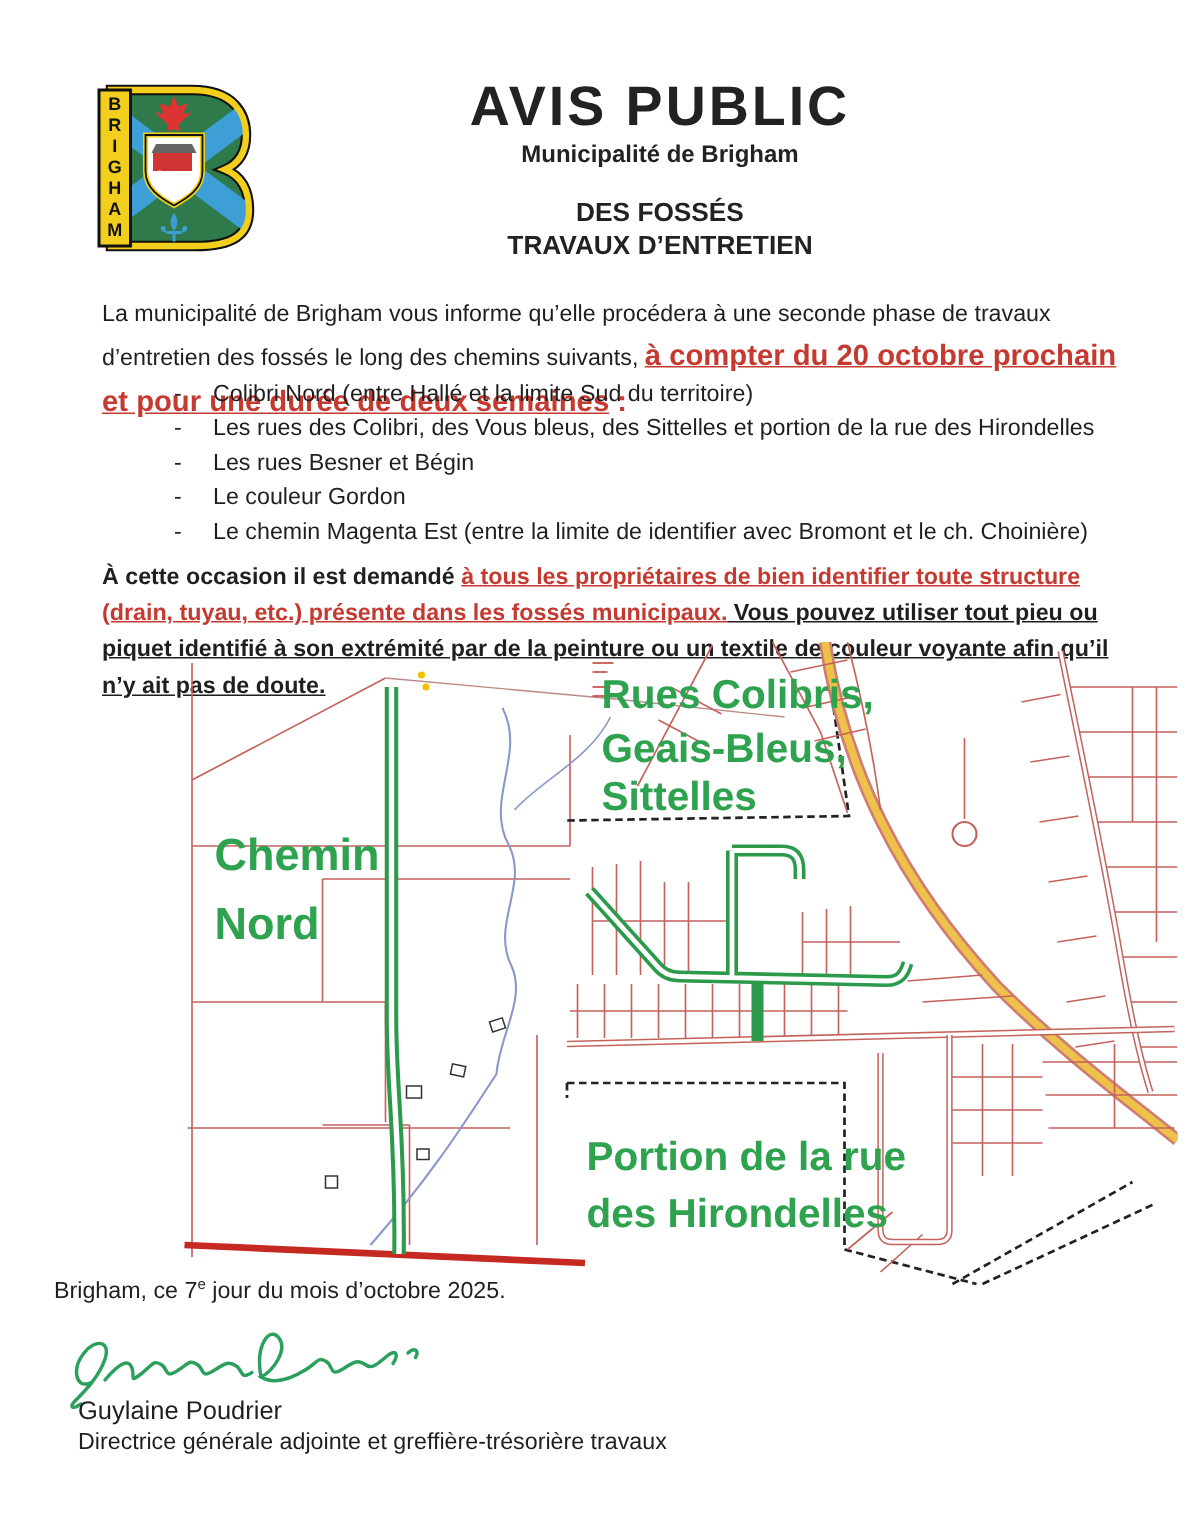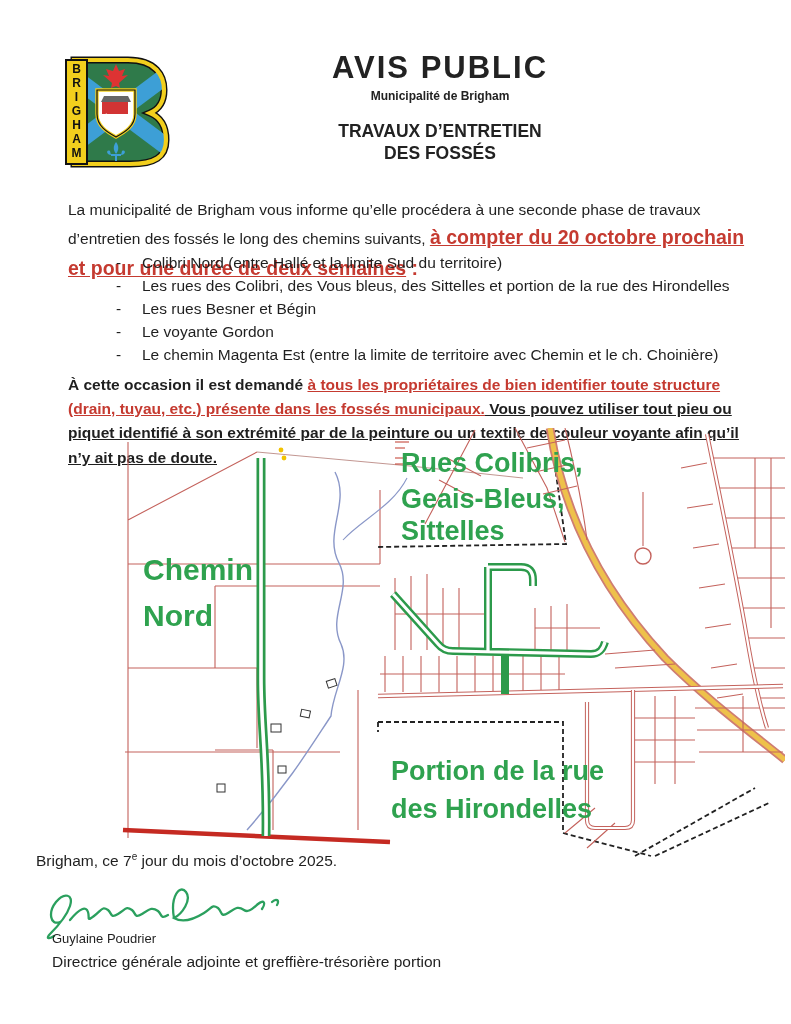--- a/index.html
+++ b/index.html
@@ -2,39 +2,39 @@
 <html style="--accent_red: #c53a30; --map_label_green: #2fa24f; --road_highlight_green: #2c9a4b; --cadastral_red: #c4625c; --highway_yellow: #eec14b; --river_blue: #8a97c8; --logo_yellow: #f2cf1d; --logo_green: #2f7a4a; --logo_blue: #3d9fd6; --signature_green: #2ba05e;"><head>
 <meta charset="utf-8">
 <style>
   html,body{margin:0;padding:0;}
   body{
     width:791px;height:1024px;background:#ffffff;position:relative;
     font-family:"Liberation Sans",sans-serif;color:#1f1f1f;overflow:hidden;
   }
   .logo-wrap{position:absolute;top:52px;left:54px;width:120px;height:120px;}
   .title-block{position:absolute;top:50px;left:180px;width:520px;text-align:center;}
-  .main-title{font-size:31px;font-weight:bold;letter-spacing:2px;margin:0;color:#222;}
-  .muni{font-size:12px;font-weight:bold;margin-top:3px;color:#222;}
+  .main-title{font-size:37px;font-weight:bold;letter-spacing:2px;margin:0;color:#222;}
+  .muni{font-size:16px;font-weight:bold;margin-top:3px;color:#222;}
   .notice-title{font-size:17.5px;font-weight:bold;line-height:1.28;margin-top:17px;color:#222;}
   .para{position:absolute;left:44px;width:694px;font-size:15.5px;line-height:1.58;margin-left:24px;}
   .intro{top:182px;}
   .hl-red-big{color:var(--accent_red,#c53a30);font-weight:bold;font-size:19.5px;text-decoration:underline;}
   .street-list{position:absolute;top:254px;left:116px;width:620px;margin:0;padding:0;list-style:none;font-size:15.5px;}
   .street-list li{display:flex;margin-bottom:5px;}
   .street-list .dash{width:26px;flex:none;}
   .notice-para{top:357px;font-weight:bold;}
   .notice-para .lead{font-weight:bold;}
   .hl-red{color:var(--accent_red,#c53a30);font-weight:bold;text-decoration:underline;}
   .hl-black{font-weight:bold;text-decoration:underline;}
   .map-wrap{position:absolute;top:428px;left:95px;width:690px;height:430px;}
   .map-svg{width:690px;height:430px;display:block;}
   .map-label{font-family:"Liberation Sans",sans-serif;font-weight:bold;fill:#2fa24f;}
   .dateline{position:absolute;top:851px;left:36px;font-size:15.5px;}
   .signature-wrap{position:absolute;top:882px;left:46px;width:260px;height:58px;}
-  .signer-name{position:absolute;top:931px;left:52px;font-size:13px;}
+  .signer-name{position:absolute;top:931px;left:52px;font-size:17px;}
   .signer-role{position:absolute;top:953px;left:52px;font-size:15.5px;}
   sup{font-size:10px;}
 </style>
 </head>
 <body>
 
 <div class="logo-wrap">
   <svg viewBox="0 0 120 120" width="120" height="120">
     <defs>
       <clipPath id="bclip">
@@ -76,47 +76,47 @@
       <text x="22.5" y="91">A</text>
       <text x="22.5" y="105">M</text>
     </g>
   </svg>
 </div>
 
 <div class="title-block">
   <h1 class="main-title">AVIS PUBLIC</h1>
   <div class="muni">Municipalité de Brigham</div>
   <div class="notice-title">
+    <div>DES FOSSÉS</div>
     <div>TRAVAUX D’ENTRETIEN</div>
-    <div>DES FOSSÉS</div>
   </div>
 </div>
 
 <p class="para intro"><span>La municipalité de Brigham vous informe qu’elle procédera à une seconde phase de travaux d’entretien des fossés le long des chemins suivants, </span><span class="hl-red-big">à compter du 20 octobre prochain et pour une durée de deux semaines</span><span class="hl-red-big" style="text-decoration:none;"> :</span></p>
 
 <ul class="street-list">
   <li>
       <span class="dash">-</span>
       <span>Colibri Nord (entre Hallé et la limite Sud du territoire)</span>
     </li>
   <li>
       <span class="dash">-</span>
       <span>Les rues des Colibri, des Vous bleus, des Sittelles et portion de la rue des Hirondelles</span>
     </li>
   <li>
       <span class="dash">-</span>
       <span>Les rues Besner et Bégin</span>
     </li>
   <li>
       <span class="dash">-</span>
-      <span>Le voyante Gordon</span>
-    </li>
-  <li>
-      <span class="dash">-</span>
-      <span>Le chemin Magenta Est (entre la limite de territoire avec Chemin et le ch. Choinière)</span>
+      <span>Le couleur Gordon</span>
+    </li>
+  <li>
+      <span class="dash">-</span>
+      <span>Le chemin Magenta Est (entre la limite de identifier avec Bromont et le ch. Choinière)</span>
     </li>
 </ul>
 
 <p class="para notice-para"><span class="lead">À cette occasion il est demandé </span><span class="hl-red">à tous les propriétaires de bien identifier toute structure (drain, tuyau, etc.) présente dans les fossés municipaux.</span><span class="hl-black"> Vous pouvez utiliser tout pieu ou piquet identifié à son extrémité par de la peinture ou un textile de couleur voyante afin qu’il n’y ait pas de doute.</span></p>
 
 <div class="map-wrap">
 <svg class="map-svg" viewBox="0 0 690 430">
 
   <g stroke="#c4625c" stroke-width="1.1" fill="none">
     <path d="M33,14 V410 M33,92 L162,24 M33,136 H285 M120,158 H285 M120,158 V240 M285,62 V136 M33,240 H162 M162,240 V320 M120,322 H178 M30,324 H245 M263,262 V402 M178,322 V402"></path>
@@ -210,13 +210,13 @@
     <g fill="none" stroke="#2ba05e" stroke-width="2.3" stroke-linecap="round">
       <path d="M14,40 C4,44 2,30 10,20 C18,10 28,12 24,24 C20,36 10,46 4,52 C0,56 2,58 8,54"></path>
       <path d="M24,38 C34,26 40,24 42,30 C44,36 40,40 48,34 C56,28 56,24 62,28 C66,31 64,37 72,32 C80,27 80,24 86,28 C90,31 88,37 96,32 C104,27 106,25 112,29 C116,32 114,38 122,33"></path>
       <path d="M128,36 C124,14 134,2 140,10 C146,18 136,32 128,36 C138,42 150,36 158,31 C166,26 166,22 172,26 C176,29 174,36 182,31 C190,26 192,24 198,28 C202,31 206,27 212,22 C218,17 220,21 216,27"></path>
       <path d="M226,20 C230,16 234,18 231,23"></path>
     </g>
   </svg>
 </div>
 
 <div class="signer-name">Guylaine Poudrier</div>
-<div class="signer-role">Directrice générale adjointe et greffière-trésorière portion</div>
+<div class="signer-role">Directrice générale adjointe et greffière-trésorière travaux</div>
 
 </body></html>

